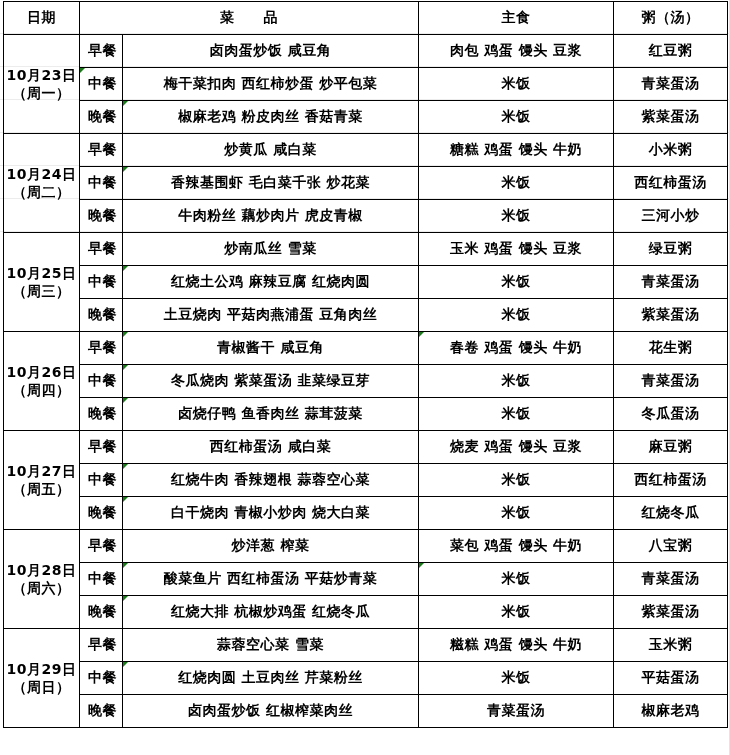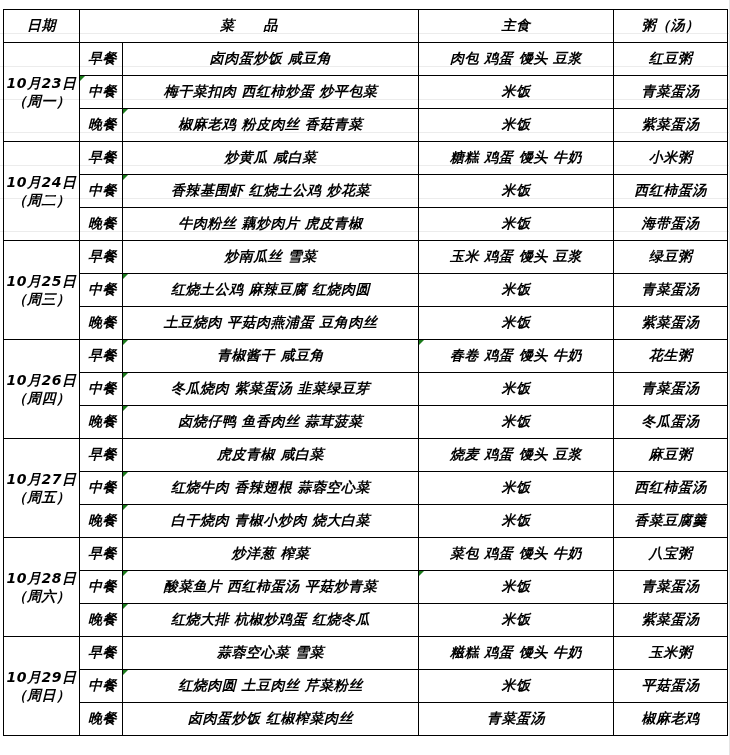--- a/index.html
+++ b/index.html
@@ -1,22 +1,22 @@
 <!DOCTYPE html>
 <html><head>
 <meta charset="utf-8">
 <style>
   html, body { margin: 0; padding: 0; background: #ffffff; }
   body { width: 730px; height: 755px; position: relative; overflow: hidden;
          font-family: "DejaVu Sans", "Liberation Sans", sans-serif; color: #000; }
   .gridbg { position: absolute; left: 0; top: 0; width: 730px; height: 755px; }
   .gridbg .vl { position: absolute; top: 0; bottom: 0; width: 1px; background: #e4e4e4; }
   .gridbg .hl { position: absolute; left: 0; right: 0; height: 1px; background: #ececec; }
-  table.menu { position: absolute; left: 3px; top: 9px; border-collapse: collapse;
-               table-layout: fixed; width: 725px; font-style: italic; }
+  table.menu { position: absolute; left: 3px; top: 1px; border-collapse: collapse;
+               table-layout: fixed; width: 725px; }
   table.menu td, table.menu th { border: 1px solid #000; padding: 0; text-align: center;
                vertical-align: middle; font-size: 14px; font-weight: bold; height: 32px;
                white-space: nowrap; overflow: hidden; position: relative; letter-spacing: 0.5px; }
   table.menu th { height: 32px; font-size: 14px; }
   .date-cell { font-size: 14px; line-height: 18px; }
   .meal-cell { text-align: right; padding-left: 3px !important; }
   .tri { position: absolute; left: 0; top: 0; width: 0; height: 0;
          border-top: 5px solid #1a7a1a; border-right: 5px solid transparent; }
   .note { position: absolute; left: 4px; top: 756px; font-size: 10px; font-weight: normal;
           color: #000; }
@@ -83,29 +83,29 @@
         <div>10月24日</div>
         <div>（周二）</div>
       </td>
       <td class="meal-cell">早餐</td>
       <td>炒黄瓜  咸白菜</td>
       <td>糖糕  鸡蛋  馒头  牛奶</td>
       <td>小米粥</td>
     </tr>
     <tr>
       <td class="meal-cell">中餐</td>
-      <td><span class="tri"></span><span>香辣基围虾  红烧土公鸡  炒花菜</span></td>
+      <td><span class="tri"></span><span>香辣基围虾  毛白菜千张  炒花菜</span></td>
       <td>米饭</td>
       <td>西红柿蛋汤</td>
     </tr>
     <tr>
       <td class="meal-cell">晚餐</td>
       <td>牛肉粉丝  藕炒肉片  虎皮青椒</td>
       <td>米饭</td>
-      <td>海带蛋汤</td>
+      <td>三河小炒</td>
     </tr>
 
     <tr>
       <td rowspan="3" class="date-cell">
         <div>10月25日</div>
         <div>（周三）</div>
       </td>
       <td class="meal-cell">早餐</td>
       <td>炒南瓜丝  雪菜</td>
       <td>玉米  鸡蛋  馒头  豆浆</td>
@@ -146,35 +146,35 @@
       <td>米饭</td>
       <td>冬瓜蛋汤</td>
     </tr>
 
     <tr>
       <td rowspan="3" class="date-cell">
         <div>10月27日</div>
         <div>（周五）</div>
       </td>
       <td class="meal-cell">早餐</td>
-      <td>虎皮青椒  咸白菜</td>
+      <td>西红柿蛋汤  咸白菜</td>
       <td>烧麦  鸡蛋  馒头  豆浆</td>
       <td>麻豆粥</td>
     </tr>
     <tr>
       <td class="meal-cell">中餐</td>
       <td><span class="tri"></span><span>红烧牛肉  香辣翅根  蒜蓉空心菜</span></td>
       <td>米饭</td>
       <td>西红柿蛋汤</td>
     </tr>
     <tr>
       <td class="meal-cell">晚餐</td>
       <td><span class="tri"></span><span>白干烧肉  青椒小炒肉  烧大白菜</span></td>
       <td>米饭</td>
-      <td>香菜豆腐羹</td>
+      <td>红烧冬瓜</td>
     </tr>
 
     <tr>
       <td rowspan="3" class="date-cell">
         <div>10月28日</div>
         <div>（周六）</div>
       </td>
       <td class="meal-cell">早餐</td>
       <td>炒洋葱  榨菜</td>
       <td>菜包  鸡蛋  馒头  牛奶</td>

